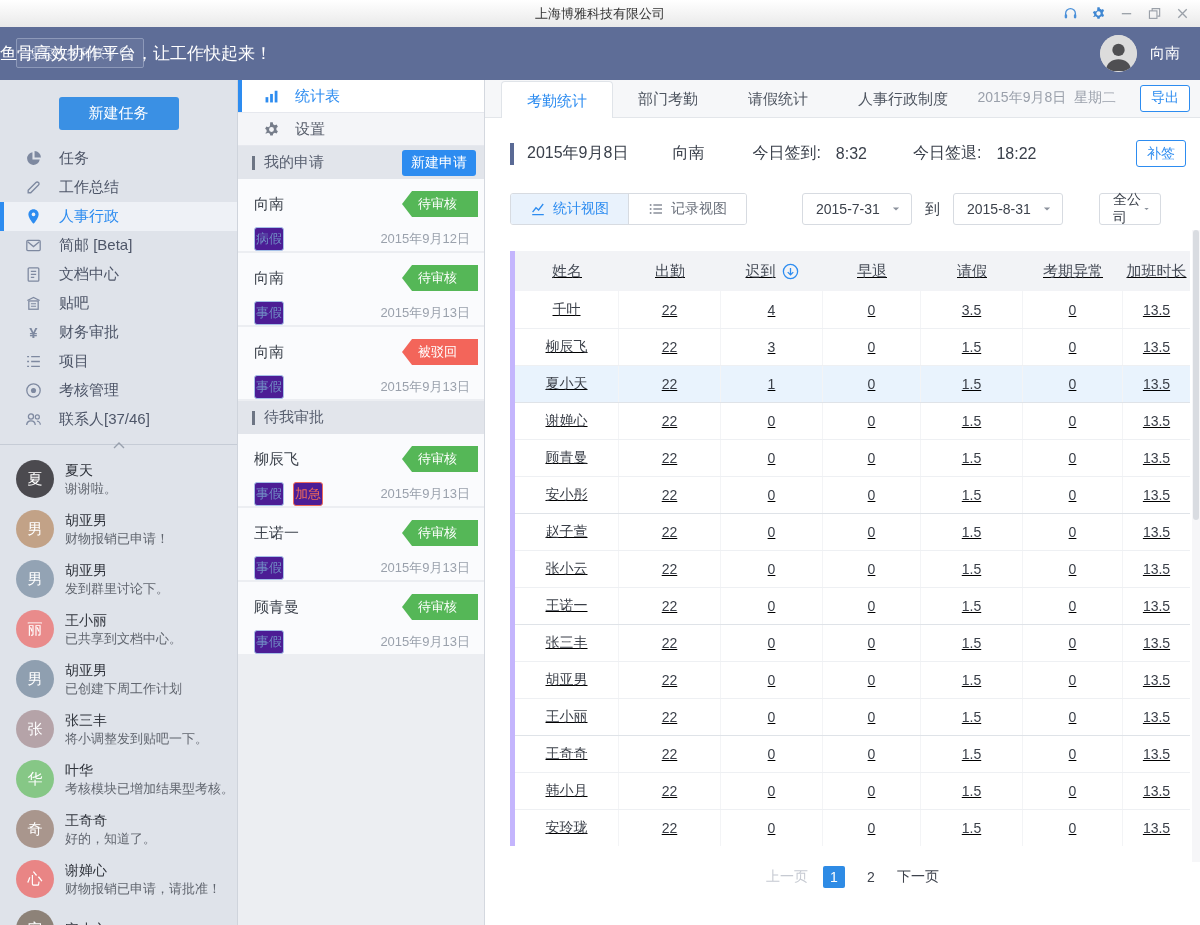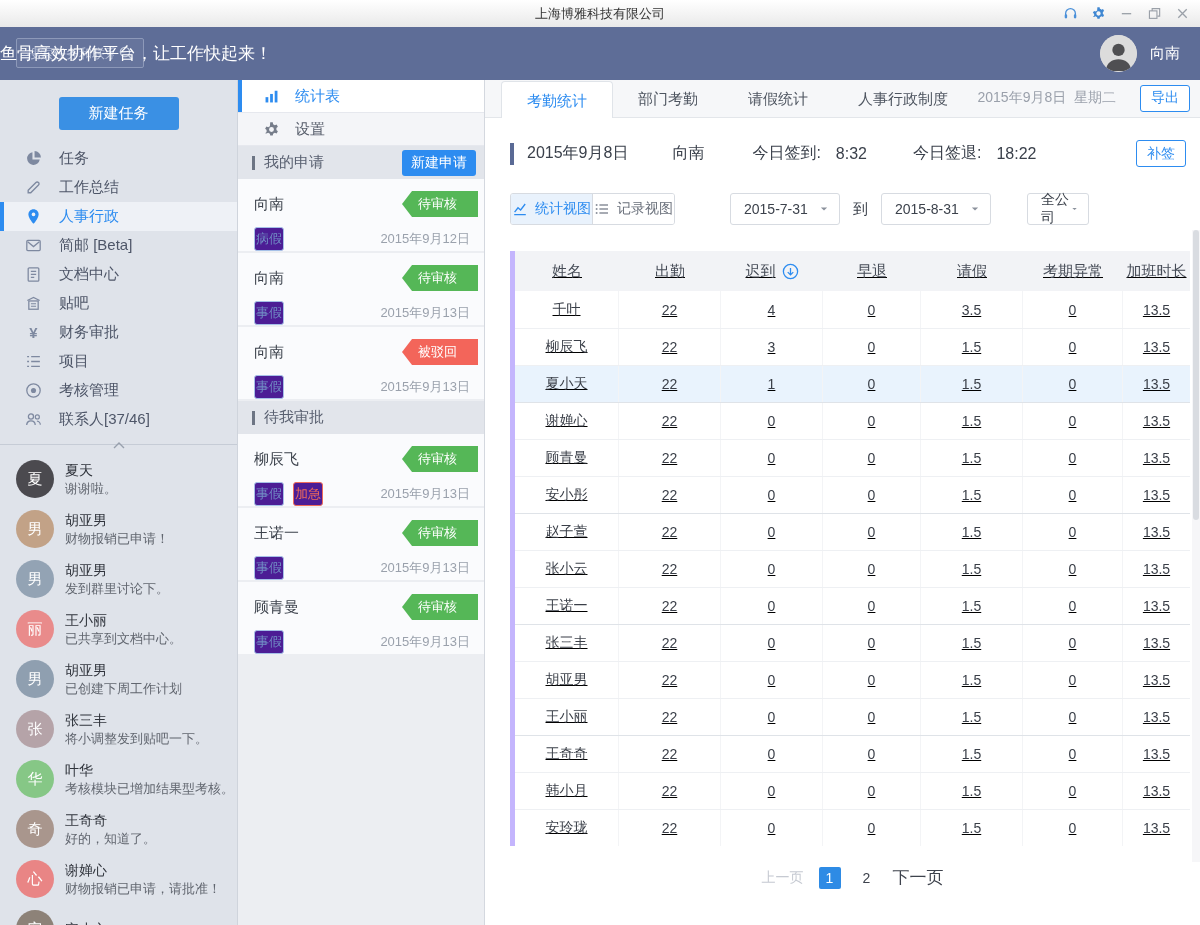--- a/index.html
+++ b/index.html
@@ -76,21 +76,21 @@
   .checkin { display:flex; align-items:center; margin:22px 14px 0 25px; flex:none; font-size:16px; color:#3a404b; }
   .checkin-bar { width:4px; height:22px; background:#5a6a95; margin-right:13px; flex:none; }
   .ck-date { margin-right:44px; }
   .ck-name { margin-right:48px; }
   .ck-label { margin-right:15px; }
   .ck-time { margin-right:46px; }
   .ck-makeup { margin-left:auto; }
 
   .controls { display:flex; align-items:center; margin:26px 14px 0 25px; flex:none; }
   .segmented { display:flex; border:1px solid #d7dbe1; border-radius:3px; overflow:hidden; height:32px; }
-  .seg { display:flex; align-items:center; gap:7px; padding:0 1px; font-size:14px; color:#6a707b; background:#fff; cursor:pointer; }
+  .seg { display:flex; align-items:center; gap:7px; padding:0 19px; font-size:14px; color:#6a707b; background:#fff; cursor:pointer; }
   .seg.active { background:#e9f2fc; color:#2d8cf0; }
   .seg + .seg { border-left:1px solid #d7dbe1; }
   .seg .icon { width:16px; height:16px; display:inline-flex; }
   .seg .icon svg { width:100%; height:100%; }
   .select { height:32px; border:1px solid #d7dbe1; border-radius:3px; background:#fff; display:flex; align-items:center; justify-content:space-between; padding:0 10px 0 13px; font-size:14px; color:#3c424c; cursor:pointer; }
   .sel-chev { width:10px; height:10px; display:inline-flex; }
   .sel-chev svg { width:100%; height:100%; }
   #date-from { width:110px; margin-left:55px; }
   .to-label { margin:0 13px; font-size:15px; color:#3c424c; }
   #date-to { width:110px; }
@@ -105,21 +105,21 @@
   .tr:first-of-type { border-top:none; }
   .tr.group { border-top:1px solid #dfe3e8; }
   .tr.hl { background:#e9f3fd; }
   .td { font-size:14px; color:#3a3f48; display:flex; align-items:center; justify-content:center; border-right:1px solid #f3f4f6; height:100%; }
   .td:last-child { border-right:none; }
 
   .pagination { margin-top:20px; display:flex; align-items:center; justify-content:center; gap:15px; width:685px; margin-left:25px; flex:none; }
   .pg-prev { color:#c6cad2; font-size:14px; cursor:pointer; }
   .pg-num { min-width:22px; height:22px; line-height:22px; text-align:center; font-size:14px; color:#3e434d; cursor:pointer; border-radius:2px; }
   .pg-num.active { background:#2e8be5; color:#fff; }
-  .pg-next { color:#3e434d; font-size:17px; cursor:pointer; }
+  .pg-next { color:#3e434d; font-size:14px; cursor:pointer; }
 
   .v-scrollbar { position:absolute; right:0; top:150px; width:8px; height:632px; background:#f6f6f8; }
   .v-thumb { position:absolute; top:0; left:1px; width:6px; height:290px; background:#d9dce1; border-radius:3px; cursor:pointer; }
 </style>
 </head>
 <body>
 
 <div class="window">
 
   <div class="titlebar">

